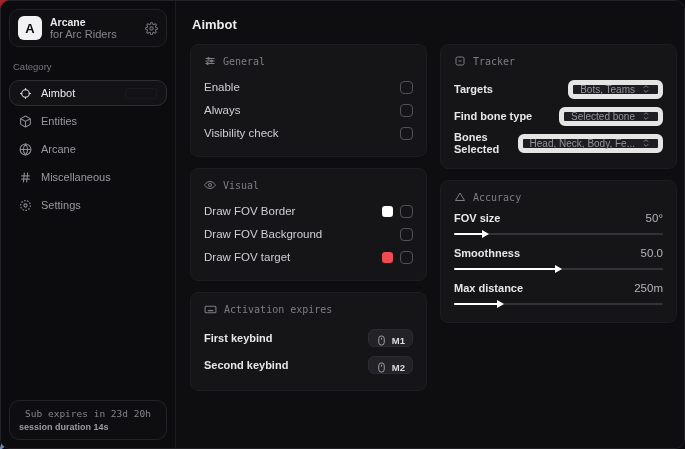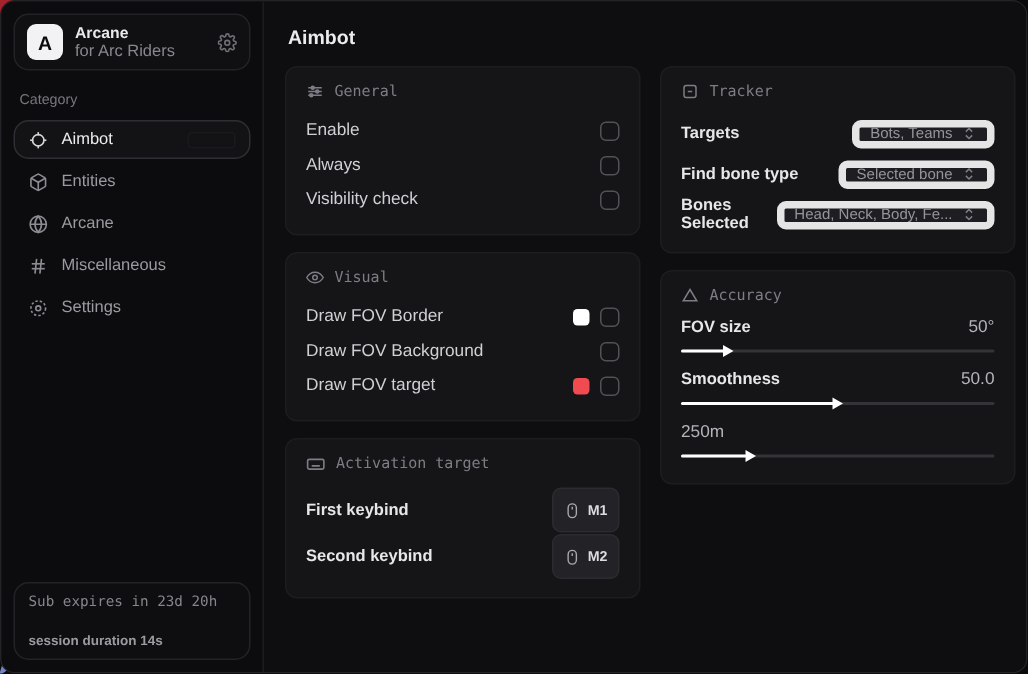--- a/index.html
+++ b/index.html
@@ -31,41 +31,41 @@
   .cat-label { color:#77777e; font-size:9.5px; margin:14px 0 8px 4px; }
   .menu { display:flex; flex-direction:column; gap:2px; }
   .menu-item { height:26px; display:flex; align-items:center; gap:9px; padding:0 9px;
     color:#9a9aa1; font-size:11px; border-radius:10px; border:1px solid transparent; position:relative; }
   .menu-item.active { border-color:#2e2e34; background:#131316; color:#ececef; }
   .menu-item .mi-icon { display:flex; color:inherit; opacity:.9; }
   .ghost-badge { position:absolute; right:9px; width:32px; height:11px;
     border:1px solid #1c1c20; border-radius:3px; opacity:.8; }
   .sidebar-spacer { flex:1; }
   .status-card { border:1px solid #232327; border-radius:10px; padding:7px 9px; background:#0e0e10; }
-  .status-line1 { font-family:"DejaVu Sans Mono", monospace; color:#85858c; font-size:9.5px; margin-bottom:15px; }
+  .status-line1 { font-family:"DejaVu Sans Mono", monospace; color:#85858c; font-size:9.5px; margin-bottom:3px;text-align:center; }
   .status-line2 { color:#9b9ba2; font-size:9px; font-weight:bold; }
 
   
   .main { flex:1; background:#0e0e10; padding:14px 14px 0 14px; display:flex; flex-direction:column; }
   .main-title { color:#ececef; font-size:13px; font-weight:bold; margin:2px 0 12px 2px; }
   .columns { display:flex; gap:13px; align-items:flex-start; }
   .col { display:flex; flex-direction:column; gap:11px; width:237px; flex:0 0 237px; }
   .card { background:#151518; border:1px solid #1d1d21; border-radius:8px; padding:10px 13px 12px 13px; }
   .card-title { display:flex; align-items:center; gap:7px; color:#7d7d85;
     font-family:"DejaVu Sans Mono", monospace; font-size:10px; margin-bottom:9px; }
   .card-title .ct-icon { display:flex; color:#7d7d85; }
   .row { display:flex; align-items:center; min-height:22px; }
   .row + .row { margin-top:1px; }
   .row-label { flex:1; color:#cfcfd4; font-size:11.5px; }
   .row-label.strong { color:#e7e7ea; font-weight:bold; font-size:11px; }
   .checkbox { width:13px; height:13px; border:1.5px solid #515158; border-radius:4px;
     background:transparent; flex:0 0 13px; }
   .swatch { width:11px; height:11px; border-radius:3px; margin-right:7px; flex:0 0 11px; }
-  .key-pill { background:#232327; border:1px solid #2b2b30; border-radius:6px; height:30px;
-    display:flex; align-items:center; gap:5px; padding:0 7px; color:#dcdcdf;
+  .key-pill { background:#232327; border:1px solid #2b2b30; border-radius:6px; height:18px;
+    display:flex; align-items:flex-end; gap:5px; padding:0 7px; color:#dcdcdf;
     font-size:9.5px; font-weight:bold; }
   .key-pill .mouse-ic { display:flex; color:#a9a9b0; }
   .select-pill { background:#1e1e22; border:5px solid #e5e5e5; border-radius:6px; height:19px;
     display:flex; align-items:center; gap:6px; padding:0 7px; color:#94949b; font-size:10px;
     max-width:152px; }
   .select-pill.wide { max-width:165px; }
   .select-value { overflow:hidden; white-space:nowrap; text-overflow:ellipsis; }
   .select-pill .sort-ic { display:flex; color:#7e7e86; flex:0 0 auto; }
   .acc-row { margin-top:7px; }
   .acc-head { display:flex; align-items:center;gap:20px; }
@@ -232,21 +232,21 @@
             <span class="ct-icon">
               <svg width="13" height="13" viewBox="0 0 24 24" fill="none" stroke="currentColor" stroke-width="2">
                   <rect x="2" y="6" width="20" height="12" rx="2"></rect>
                   <line x1="6" y1="10" x2="6" y2="10.01"></line>
                   <line x1="10" y1="10" x2="10" y2="10.01"></line>
                   <line x1="14" y1="10" x2="14" y2="10.01"></line>
                   <line x1="18" y1="10" x2="18" y2="10.01"></line>
                   <line x1="7" y1="14" x2="17" y2="14"></line>
                 </svg>
             </span>
-            <span>Activation target</span>
+            <span>Activation expires</span>
           </div>
           <div class="row" style="min-height:26px">
             <span class="row-label strong">First keybind</span>
             <span class="key-pill">
               <span class="mouse-ic">
                 <svg width="11" height="11" viewBox="0 0 24 24" fill="none" stroke="currentColor" stroke-width="2">
                     <rect x="6" y="2" width="12" height="20" rx="6"></rect>
                     <line x1="12" y1="6" x2="12" y2="10"></line>
                   </svg>
               </span>
@@ -349,20 +349,21 @@
             <div class="slider">
               <div class="slider-track"></div>
               <div class="slider-fill" style="width: 49%;">
                 <span class="slider-thumb"></span>
               </div>
             </div>
           </div>
 
           <div class="acc-row">
             <div class="acc-head">
+              <span class="row-label strong">Max distance</span>
               <span class="acc-value">250m</span>
             </div>
             <div class="slider">
               <div class="slider-track"></div>
               <div class="slider-fill" style="width: 21%;">
                 <span class="slider-thumb"></span>
               </div>
             </div>
           </div>
         </div>

